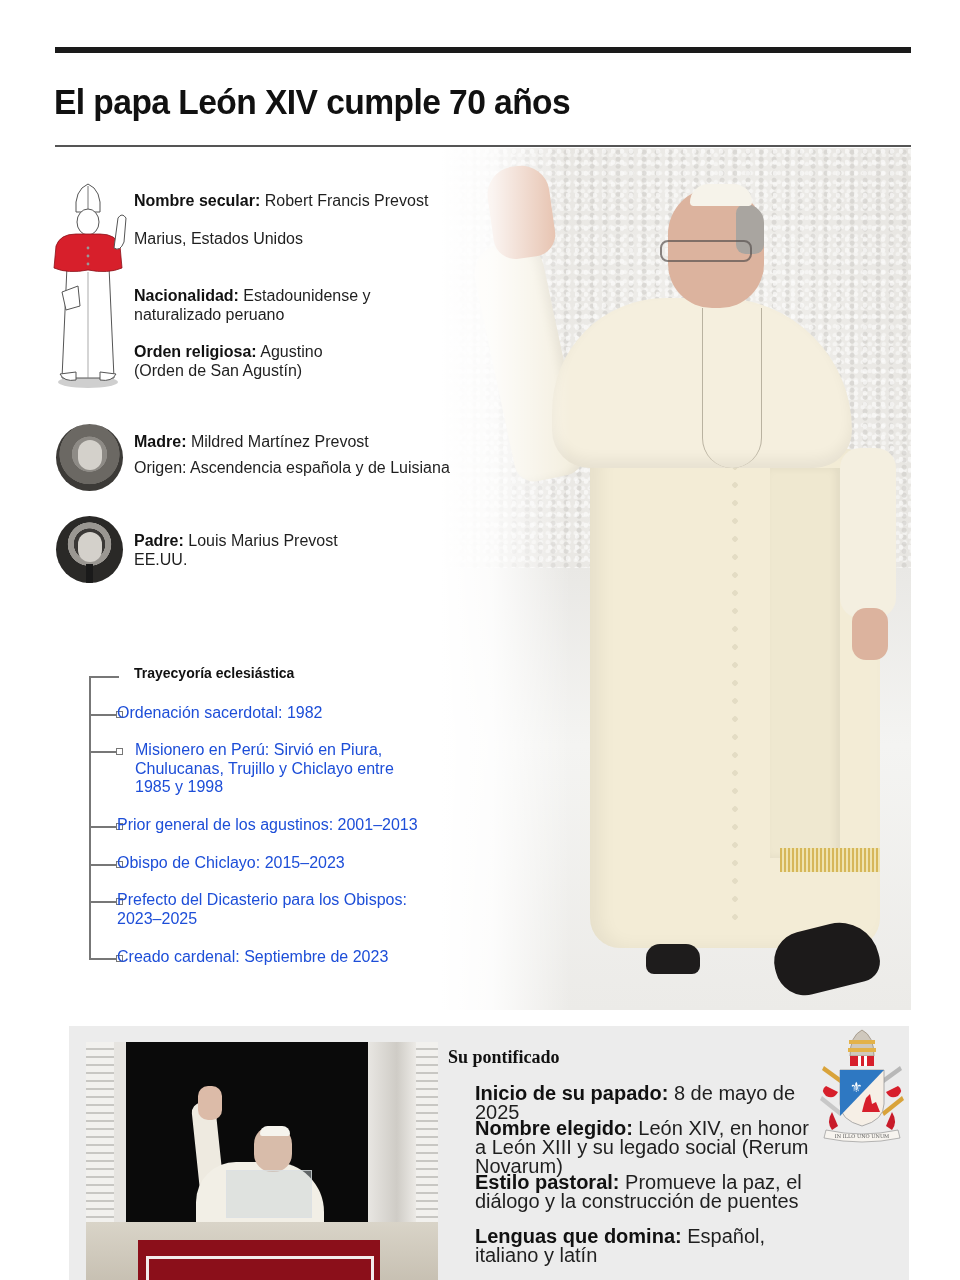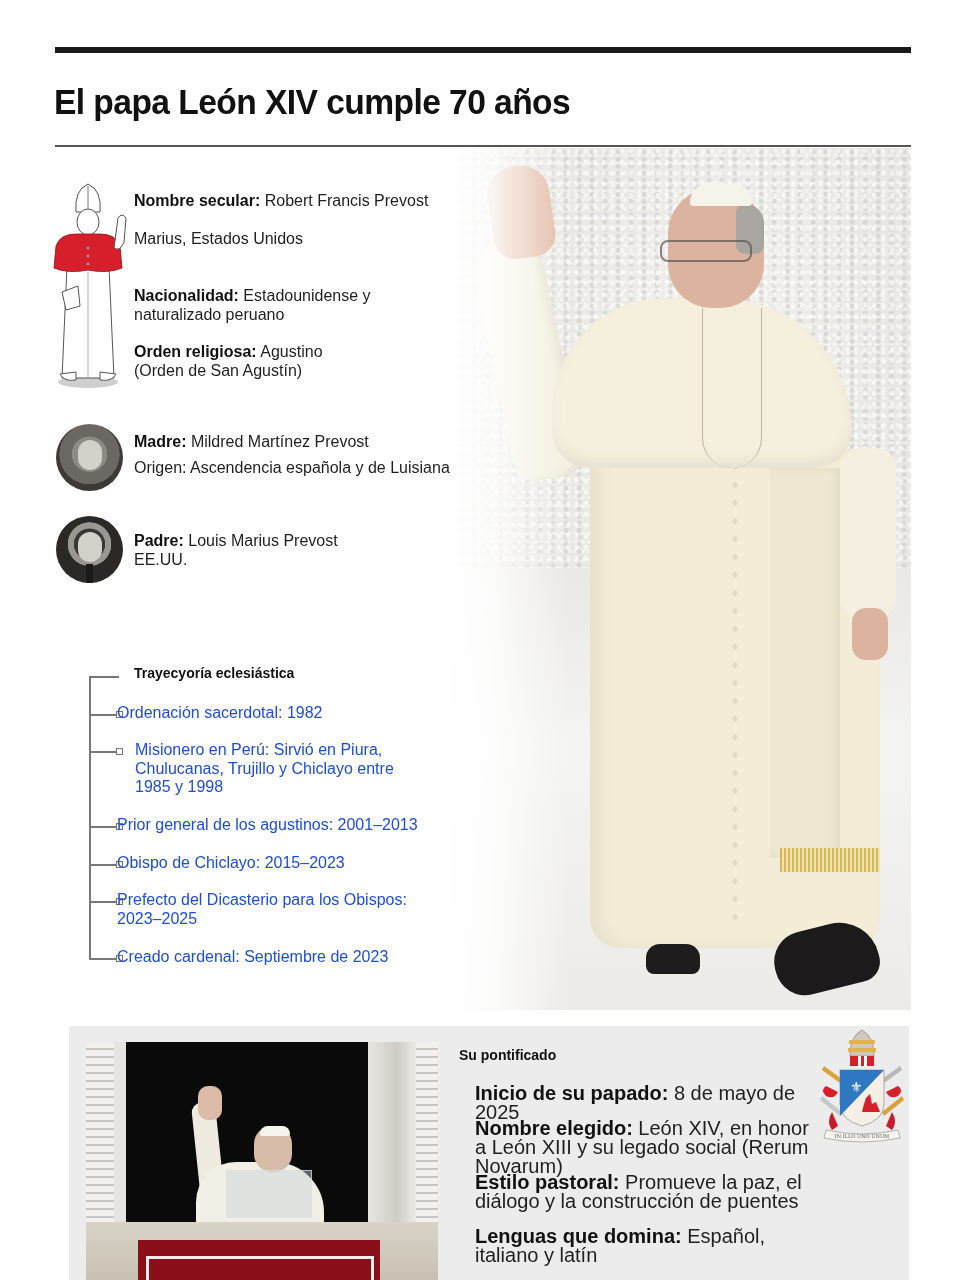--- a/index.html
+++ b/index.html
@@ -89,21 +89,21 @@
     .balcony-photo .stone { position: absolute; left: 0; top: 180px; width: 352px; height: 60px; background: linear-gradient(180deg, #d9d4c8, #c7c0b2); }
     .balcony-photo .drape { position: absolute; left: 52px; top: 198px; width: 242px; height: 50px; background: #8b0f1a; }
     .balcony-photo .drape-trim { position: absolute; left: 60px; top: 214px; width: 228px; height: 34px; border: 3px solid #f3ecec; border-bottom: none; }
     .balcony-photo .p-body { position: absolute; left: 110px; top: 120px; width: 128px; height: 84px; background: #f2efe6; border-radius: 40px 50px 8px 8px; }
     .balcony-photo .p-arm { position: absolute; left: 110px; top: 60px; width: 24px; height: 100px; background: #eeeae0; border-radius: 10px; transform: rotate(-6deg); }
     .balcony-photo .p-hand { position: absolute; left: 112px; top: 44px; width: 24px; height: 34px; background: #dcbba8; border-radius: 10px; }
     .balcony-photo .p-head { position: absolute; left: 168px; top: 84px; width: 38px; height: 46px; background: #d8bcaa; border-radius: 18px; }
     .balcony-photo .p-cap { position: absolute; left: 174px; top: 84px; width: 30px; height: 10px; background: #f6f4ee; border-radius: 14px 14px 4px 4px; }
     .balcony-photo .lectern { position: absolute; left: 140px; top: 128px; width: 86px; height: 48px; background: rgba(200,210,215,0.45); border: 1px solid rgba(220,225,228,0.7); }
 
-    .pont-title { position: absolute; left: 459px; top: 1047px; font-size: 14px; font-weight: bold; color: #111; }
+    .pont-title { position: absolute; left: 448px; top: 1047px; font-size: 18px; font-weight: bold; color: #111; font-family: Liberation Serif, serif; }
     .pont-item { position: absolute; left: 475px; width: 340px; font-size: 20px; line-height: 19px; color: #1f1f1f; }
     .pont-item b { font-weight: bold; color: #111; }
 
     .coat { position: absolute; left: 816px; top: 1026px; width: 92px; height: 118px; }
   </style>
 </head>
 <body>
 
 <div class="top-rule"></div>
 <h1 class="title">El papa León XIV cumple 70 años</h1>

